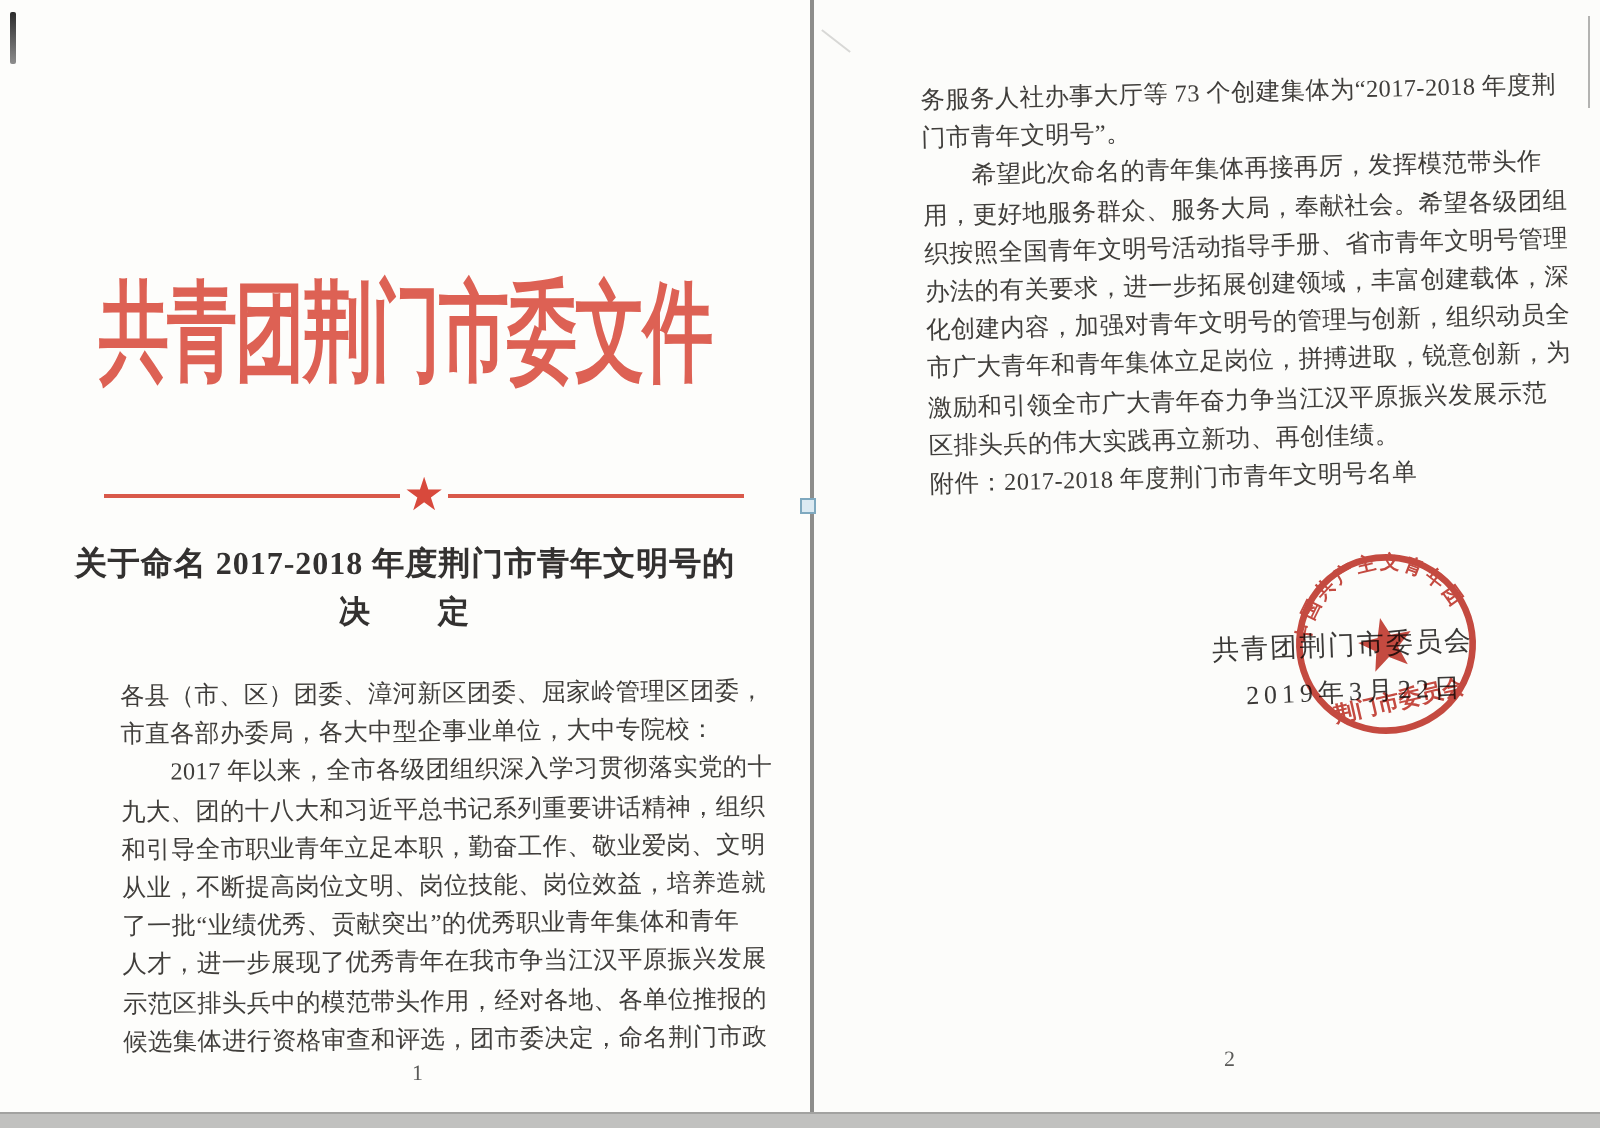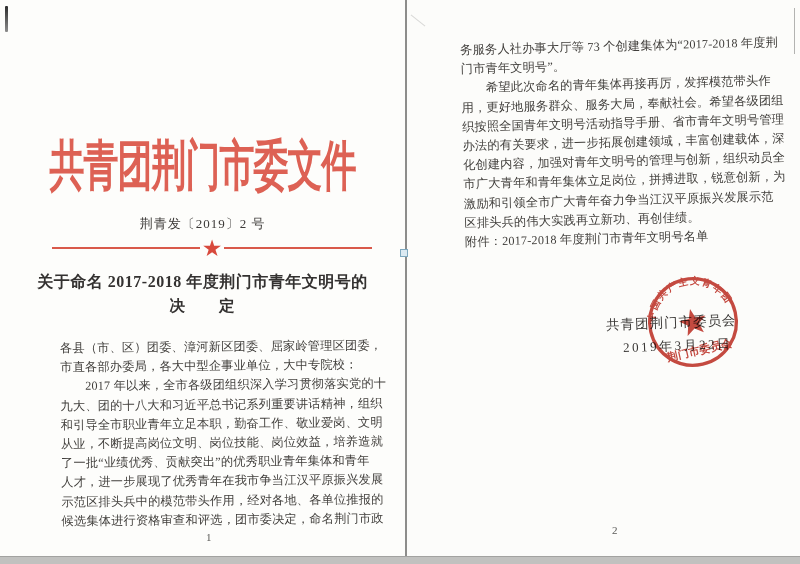--- a/index.html
+++ b/index.html
@@ -48,21 +48,20 @@
   .seal { position:absolute; left:236px; top:272px; width:100px; height:100px; transform:rotate(-13deg); mix-blend-mode:multiply; opacity:0.92; }
   .pagenum-right { position:absolute; left:205px; top:524px; font-size:11px; color:#5a5a58; }
 </style>
 </head>
 <body>
 
 <div class="scan">
 
   <div class="page-left">
     <div class="letterhead">共青团荆门市委文件</div>
-    <div class="doc-number">荆青发〔2019〕2 号</div>
     <div class="divider">
       <span class="line"></span>
       <span class="star">★</span>
       <span class="line"></span>
     </div>
     <div class="doc-title1">关于命名 2017-2018 年度荆门市青年文明号的</div>
     <div class="doc-title2">决　　定</div>
     <div class="body-left">
         <div class="body-line">各县（市、区）团委、漳河新区团委、屈家岭管理区团委，</div>
         <div class="body-line">市直各部办委局，各大中型企事业单位，大中专院校：</div>

